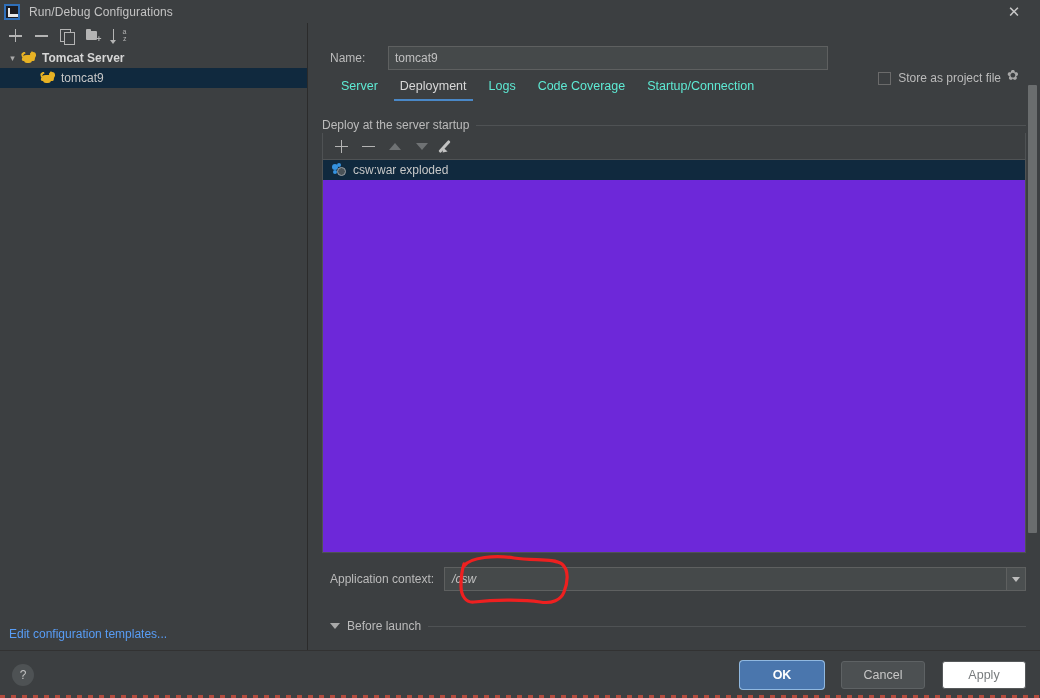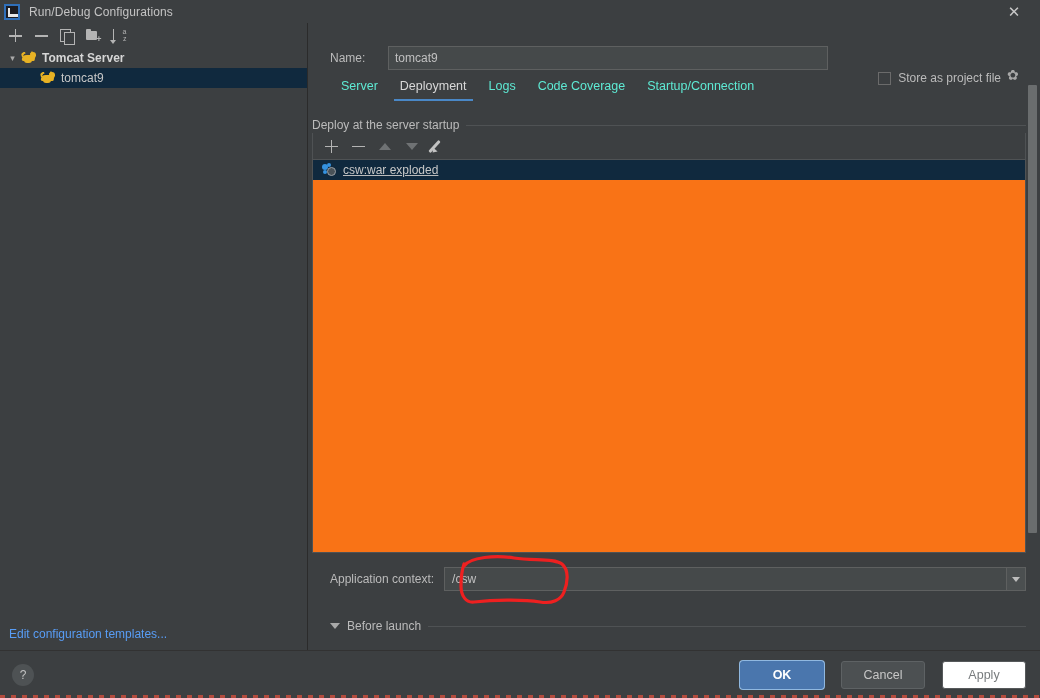--- a/index.html
+++ b/index.html
@@ -269,21 +269,21 @@
   }
   .tab.active { color: #d8d8d8; }
   .tab.active::after {
     content: "";
     position: absolute;
     left: 5px; right: 5px; bottom: 0;
     height: 2px;
     background: #4a88c7;
   }
   .group-wrap {
-    margin: 12px 14px 0 4px;
+    margin: 12px 14px 0 14px;
     position: relative;
   }
   .group-legend {
     position: relative;
     height: 16px;
     display: flex;
     align-items: center;
   }
   .group-legend .lbl {
     font-size: 12px;
@@ -346,21 +346,21 @@
   .pencil::after {
     content: "";
     position: absolute;
     left: -1px; bottom: 0px;
     border-left: 3px solid transparent;
     border-right: 3px solid transparent;
     border-top: 4px solid #c2c2c2;
     transform: rotate(42deg);
   }
 
-  .deploy-list { flex: 1; background: #f97316; text-decoration: underline; }
+  .deploy-list { flex: 1; background: #6d28d9; }
   .deploy-item {
     height: 20px;
     display: flex;
     align-items: center;
     padding-left: 9px;
     background: #10293e;
     color: #c8c8c8;
     font-size: 12px;
   }
   .artifact-ico {
@@ -401,20 +401,21 @@
     position: relative;
   }
   .ctx-label { font-size: 12px; color: #bbbbbb; margin-right: 10px; }
   .ctx-field {
     flex: 1;
     height: 24px;
     background: #45494a;
     border: 1px solid #5e6060;
     display: flex;
     align-items: center;
+    font-style: italic;
   }
   .ctx-value {
     flex: 1;
     padding-left: 7px;
     font-size: 12px;
     color: #c0c0c0;
   }
   .ctx-arrow {
     width: 19px; height: 22px;
     background: #4b4f50;

